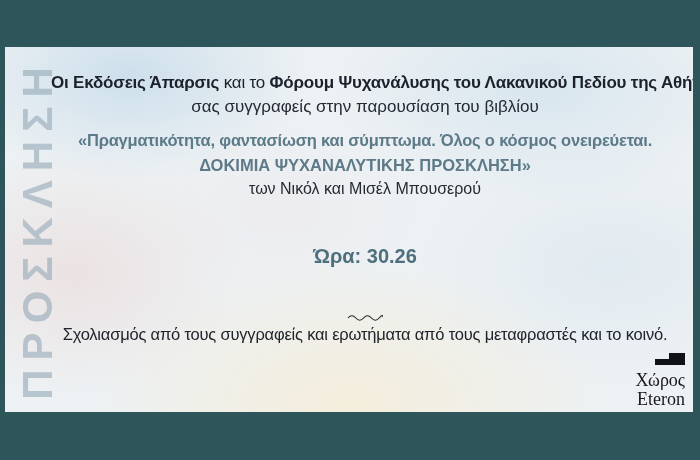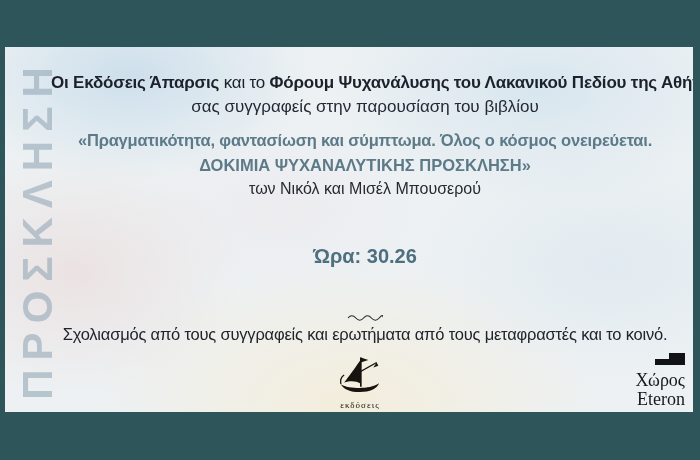--- a/index.html
+++ b/index.html
@@ -78,35 +78,20 @@
 
 
   <div class="row wave">
     <svg width="36" height="9" viewBox="0 0 36 9">
       <path d="M1,6 Q4.8,1.5 8.8,6 T16.6,6 T24.4,6 T32.2,6 T36,5.2" stroke="#23262b" stroke-width="1.1" fill="none"></path>
     </svg>
   </div>
 
   <div class="row note">Σχολιασμός από τους συγγραφείς και ερωτήματα από τους μεταφραστές και το κοινό.</div>
 
-  <div class="publisher">
-    <span class="icon">
-      <svg width="50" height="40" viewBox="0 0 60 48">
-        <path d="M31,3 L31,38" stroke="#17130e" stroke-width="2" fill="none"></path>
-        <path d="M31,3 L40,6 L31,9 Z" fill="#17130e"></path>
-        <path d="M30,7 C23,17 16,27 11,33 C19,30.5 26,31.5 30,34 Z" fill="#17130e"></path>
-        <path d="M16,28 L50,9" stroke="#17130e" stroke-width="1.6" fill="none"></path>
-        <path d="M50,9 L46,15 L52,13 Z" fill="#17130e"></path>
-        <path d="M7,35 C6,30 8,26 11,24" stroke="#17130e" stroke-width="1.5" fill="none"></path>
-        <path d="M7,35 C10,41 18,44.5 30,44.5 C42,44.5 50,41 53,34 C46,38.5 38,39.5 30,39.5 C21,39.5 12,38.5 7,35 Z" fill="#17130e"></path>
-      </svg>
-    </span>
-    <div class="pub1">εκδόσεις</div>
-    <div class="pub2">άπαρσις</div>
-  </div>
 
   <div class="venue">
     <span class="steps icon">
       <svg width="30" height="16" viewBox="0 0 30 16">
         <path d="M0,10 L14,10 L14,4 L30,4 L30,16 L0,16 Z" fill="#101215"></path>
       </svg>
     </span>
     <div class="v1">Χώρος</div>
     <div class="v2">Eteron</div>
   </div>

